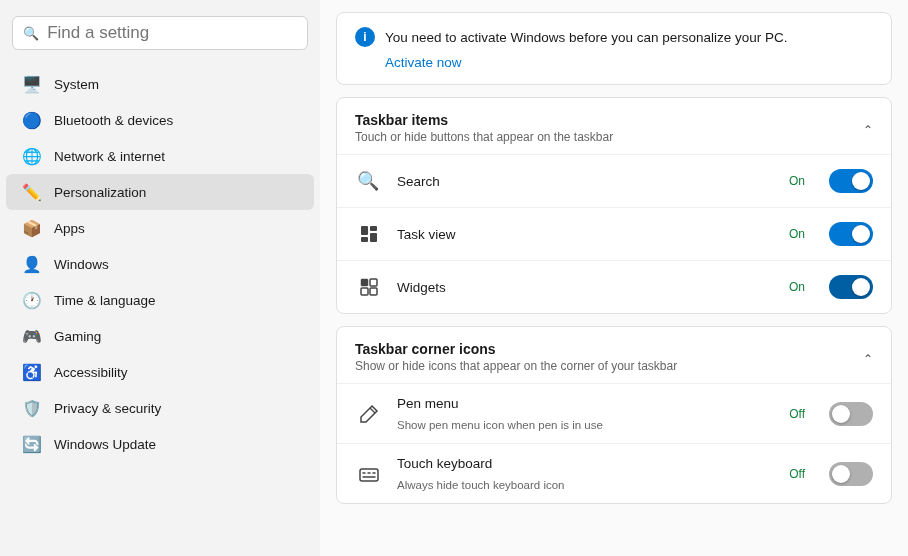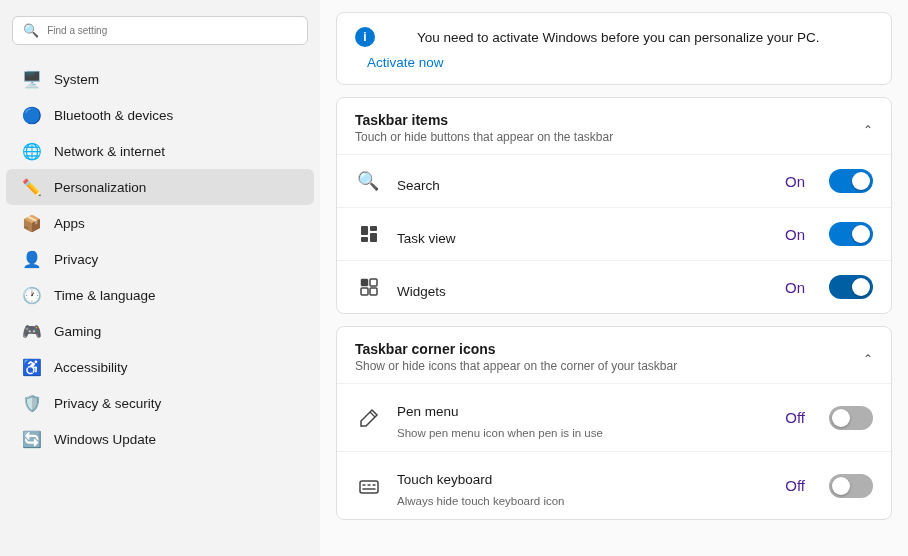--- a/index.html
+++ b/index.html
@@ -33,21 +33,21 @@
       background: #fff;
       border: 1px solid #d1d1d1;
       border-radius: 6px;
       padding: 6px 10px;
       gap: 8px;
     }
     .search-bar input {
       border: none;
       outline: none;
       flex: 1;
-      font-size: 10px;
+      font-size: 17px;
       background: transparent;
       color: #444;
     }
     .search-icon-svg {
       color: #666;
       font-size: 13px;
     }
 
     .nav-item {
       display: flex;
@@ -107,28 +107,27 @@
       align-items: center;
       justify-content: center;
       color: #fff;
       font-size: 12px;
       font-weight: bold;
       flex-shrink: 0;
     }
     .activation-text {
       font-size: 13.5px;
       color: #1a1a1a;
-      margin-left: 32px;
     }
     .activate-link {
       color: #0078d4;
       cursor: pointer;
       font-size: 13.5px;
       font-weight: 500;
-      margin-left: 12px;
+      margin-left: 30px;
       text-decoration: none;
     }
 
     
     .section-card {
       background: #fff;
       border: 1px solid #e0e0e0;
       border-radius: 8px;
       margin: 0 16px 12px 16px;
       overflow: hidden;
@@ -172,30 +171,29 @@
       align-items: center;
       justify-content: center;
       font-size: 18px;
       flex-shrink: 0;
       color: #444;
     }
     .setting-label {
       flex: 1;
       font-size: 13.5px;
       color: #1a1a1a;
-      margin-top: 8px;
     }
     .setting-label-sub {
       font-size: 11.5px;
       color: #666;
       margin-top: 8px;
     }
     .setting-status {
-      font-size: 15px;
-      color: #4c1d95;
+      font-size: 12px;
+      color: #15803d;
       margin-right: 10px;
     }
 
     
     .toggle {
       width: 44px;
       height: 24px;
       border-radius: 12px;
       position: relative;
       cursor: pointer;
@@ -255,21 +253,21 @@
       <div class="nav-item active">
       <span class="nav-icon">✏️</span>
       <span>Personalization</span>
     </div>
       <div class="nav-item">
       <span class="nav-icon">📦</span>
       <span>Apps</span>
     </div>
       <div class="nav-item">
       <span class="nav-icon">👤</span>
-      <span>Privacy</span>
+      <span>Windows</span>
     </div>
       <div class="nav-item">
       <span class="nav-icon">🕐</span>
       <span>Time &amp; language</span>
     </div>
       <div class="nav-item">
       <span class="nav-icon">🎮</span>
       <span>Gaming</span>
     </div>
       <div class="nav-item">

